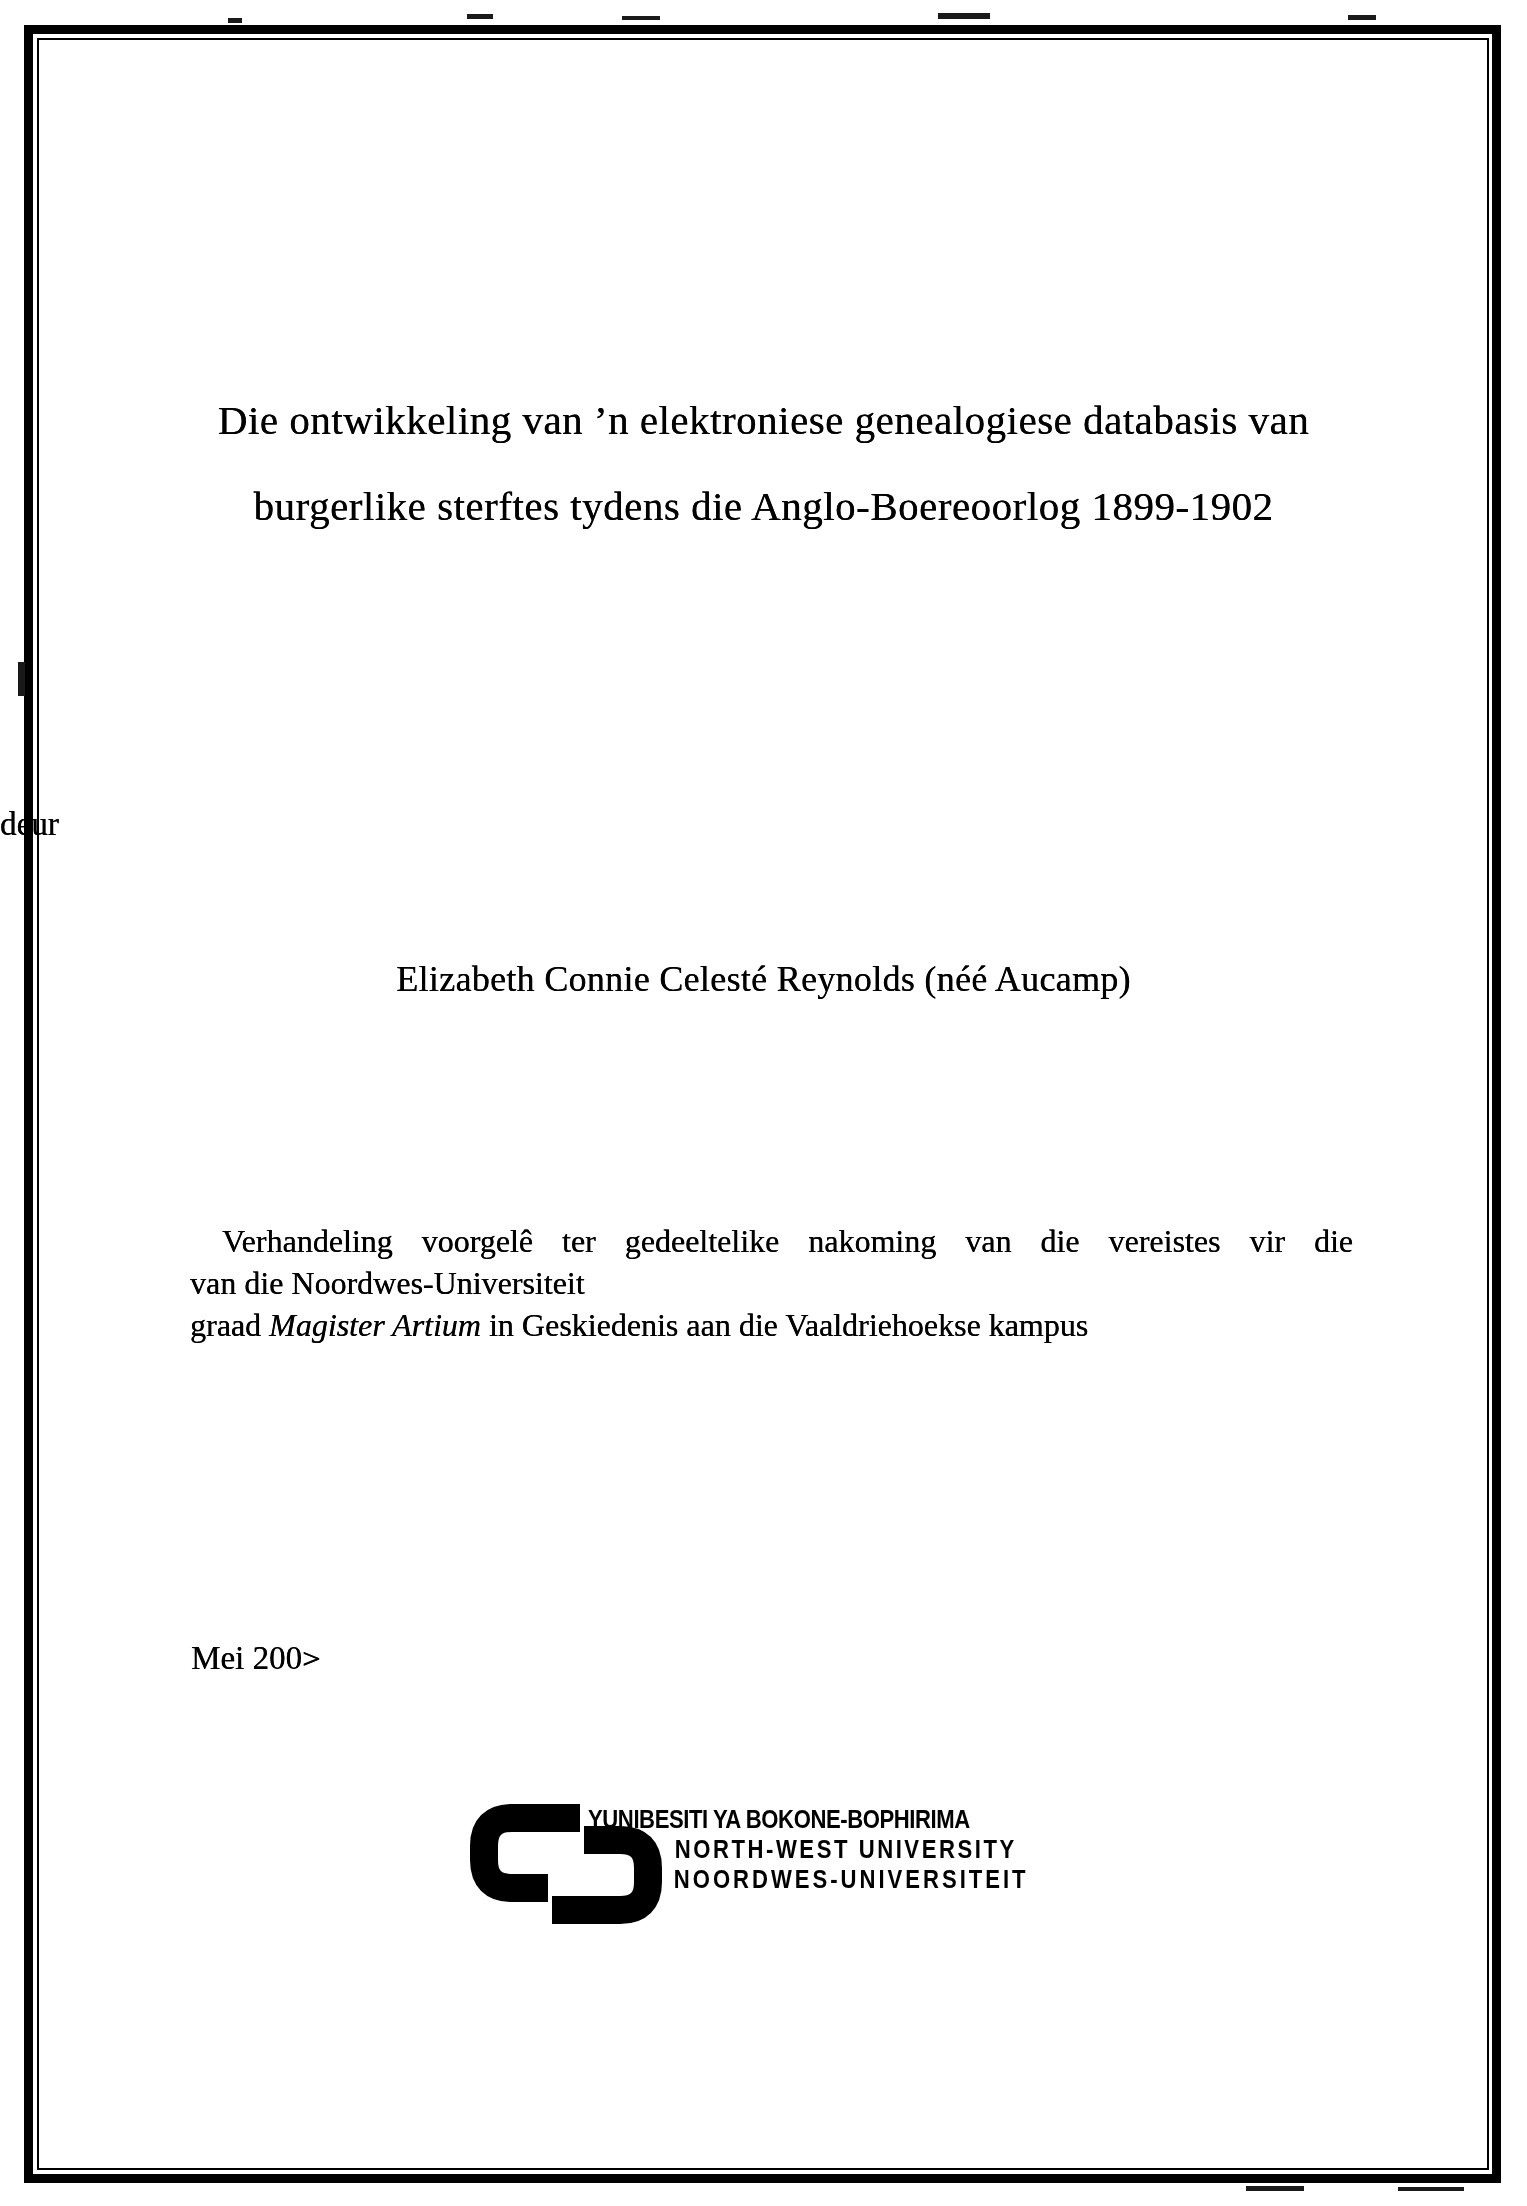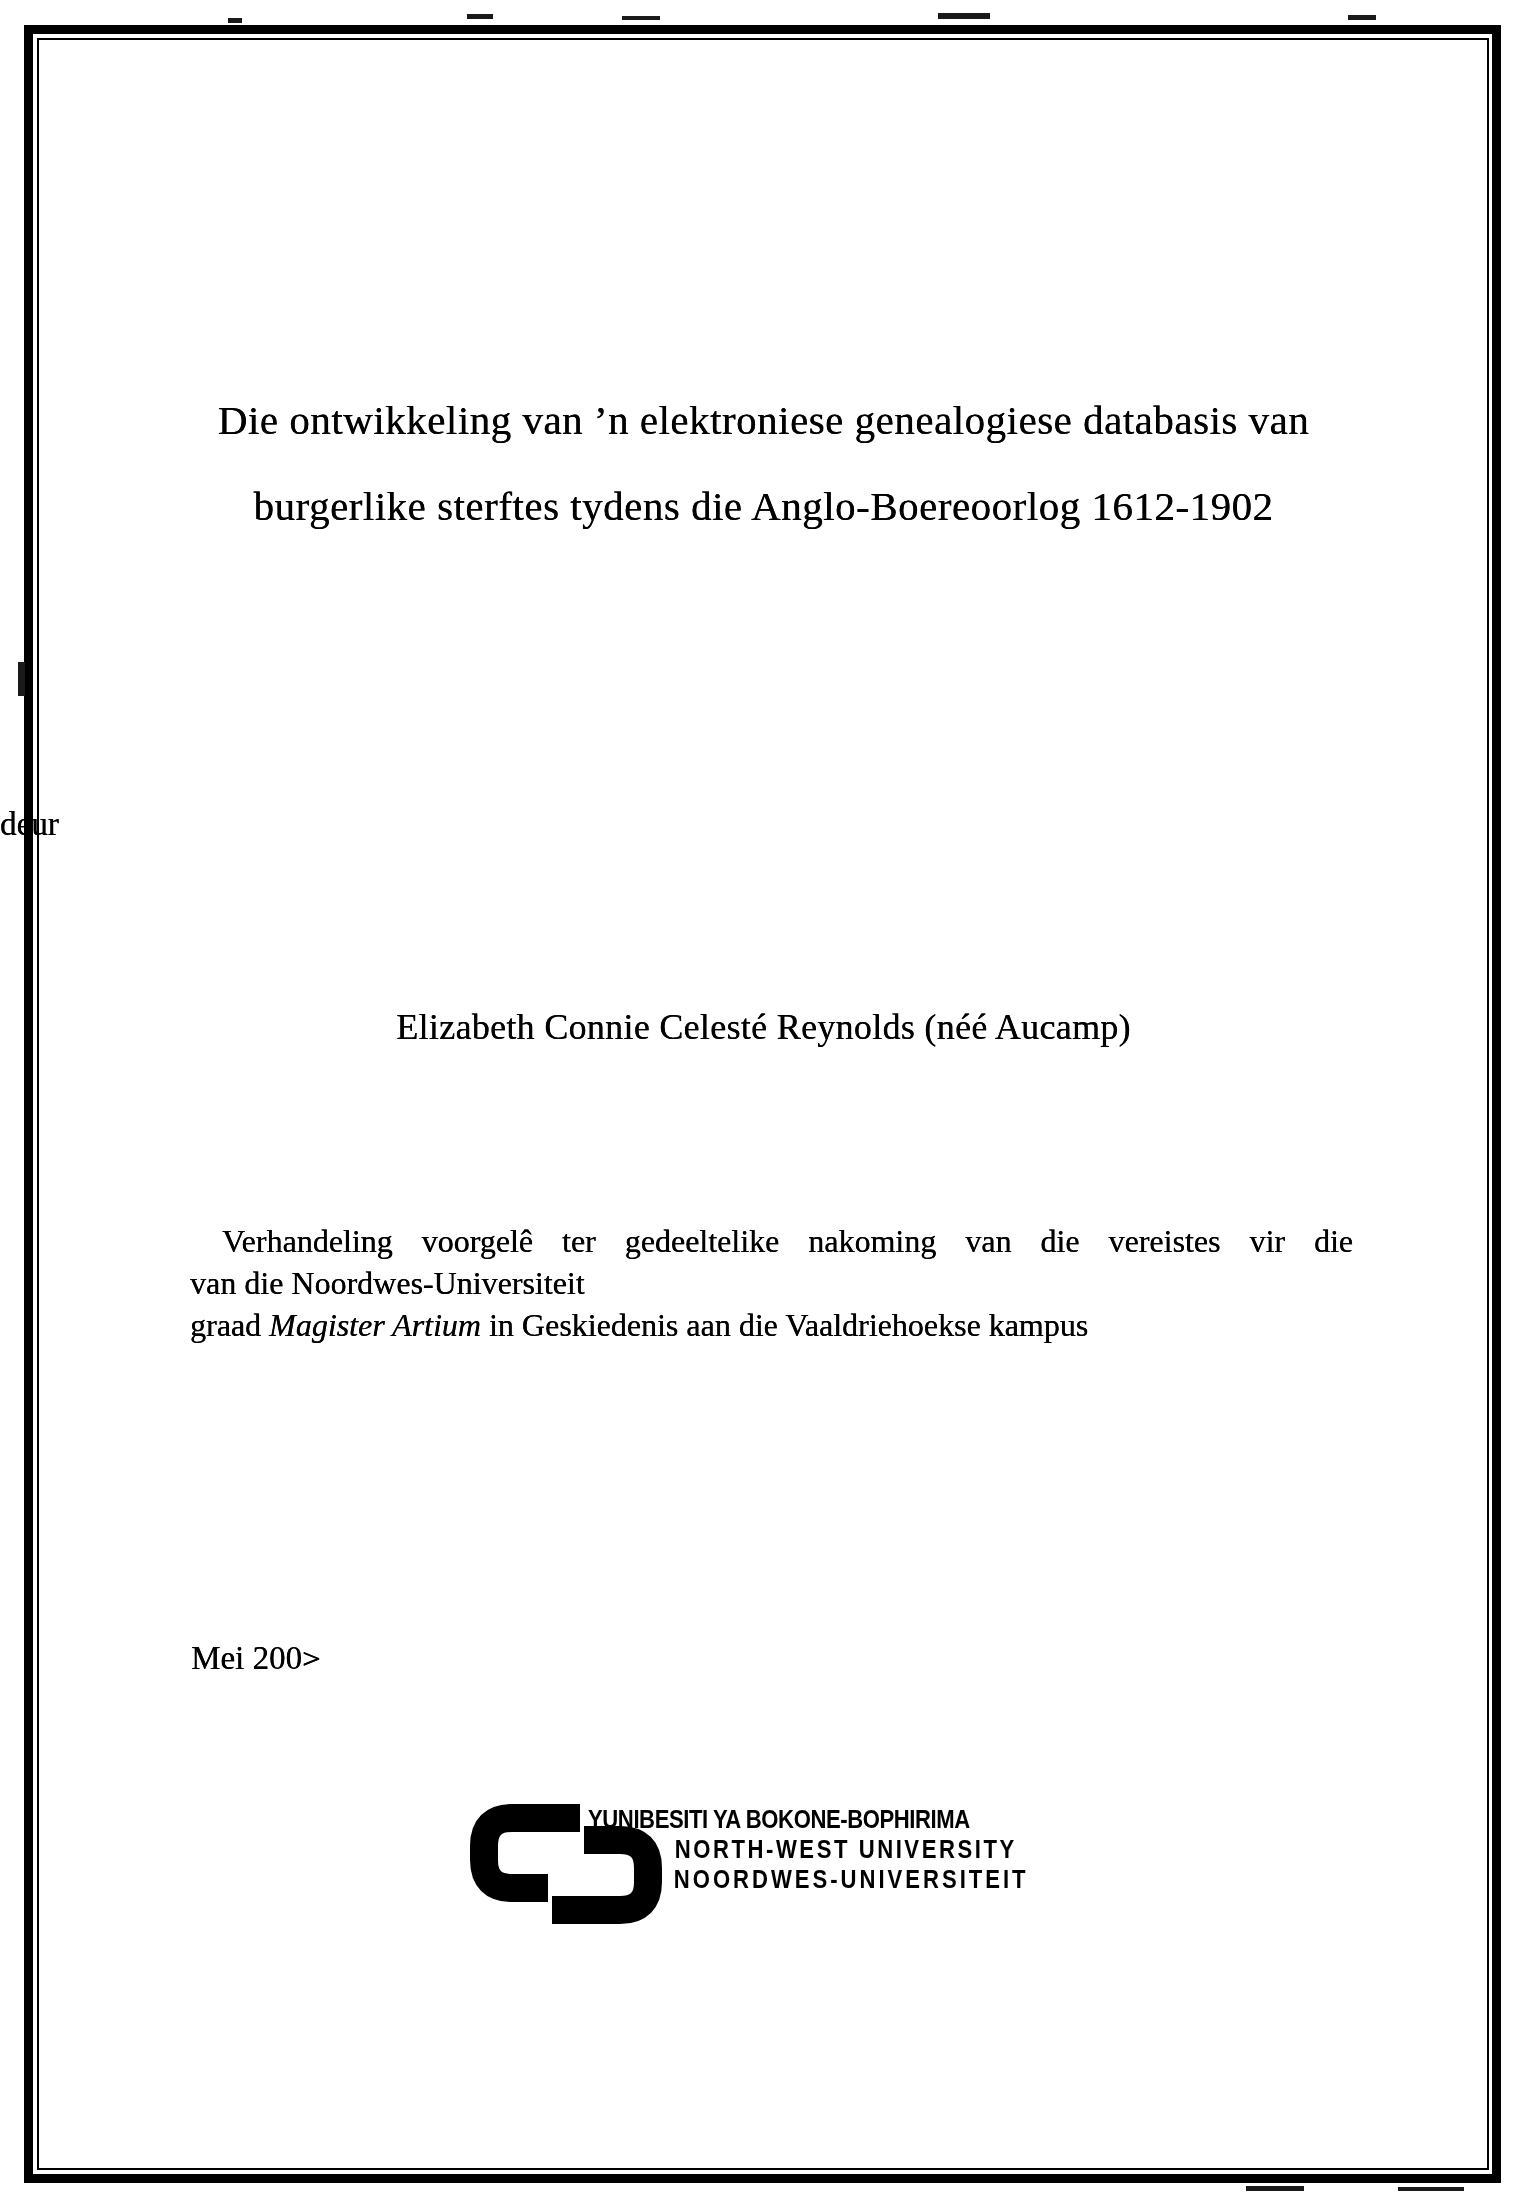--- a/index.html
+++ b/index.html
@@ -34,21 +34,20 @@
     white-space:nowrap; letter-spacing:0.5px;
   }
   .byline {
     position:absolute; top:804px; left:0; width:100%;
     text-align:left; font-size:33px; line-height:40px;
   }
   .author {
     position:absolute; top:957px; left:0; width:100%;
     text-align:center; font-size:36px; line-height:44px; letter-spacing:0.3px;
     white-space:nowrap;
-    margin-top:48px;
   }
   .statement {
     position:absolute; top:1220px; left:190px; width:1163px;
     font-size:32px; line-height:42px;
   }
   .statement .justify { text-align:justify; text-align-last:justify;margin-left:32px; }
   .statement em { font-style:italic; }
   .supervisor-block {
     position:absolute; top:1637px; left:191px;
     font-size:33px; line-height:43px; white-space:nowrap;
@@ -81,21 +80,21 @@
   <div class="artifact a2"></div>
   <div class="artifact a3"></div>
   <div class="artifact a4"></div>
   <div class="artifact a5"></div>
   <div class="artifact a6"></div>
   <div class="artifact a7"></div>
   <div class="artifact a8"></div>
 
   <h1 class="title scan-text" style="margin:0; font-weight:normal;">
     <div>Die ontwikkeling van ’n elektroniese genealogiese databasis van</div>
-    <div>burgerlike sterftes tydens die Anglo-Boereoorlog 1612-1902</div>
+    <div>burgerlike sterftes tydens die Anglo-Boereoorlog 1899-1902</div>
   </h1>
 
   <div class="byline scan-text">deur</div>
 
   <div class="author scan-text">Elizabeth Connie Celesté Reynolds (néé Aucamp)</div>
 
   <div class="statement scan-text">
     <div class="justify">Verhandeling voorgelê ter gedeeltelike nakoming van die vereistes vir die</div>
     <div>van die Noordwes-Universiteit</div>
     <div><span>graad </span><em>Magister Artium</em><span> in Geskiedenis aan die Vaaldriehoekse kampus</span></div>

